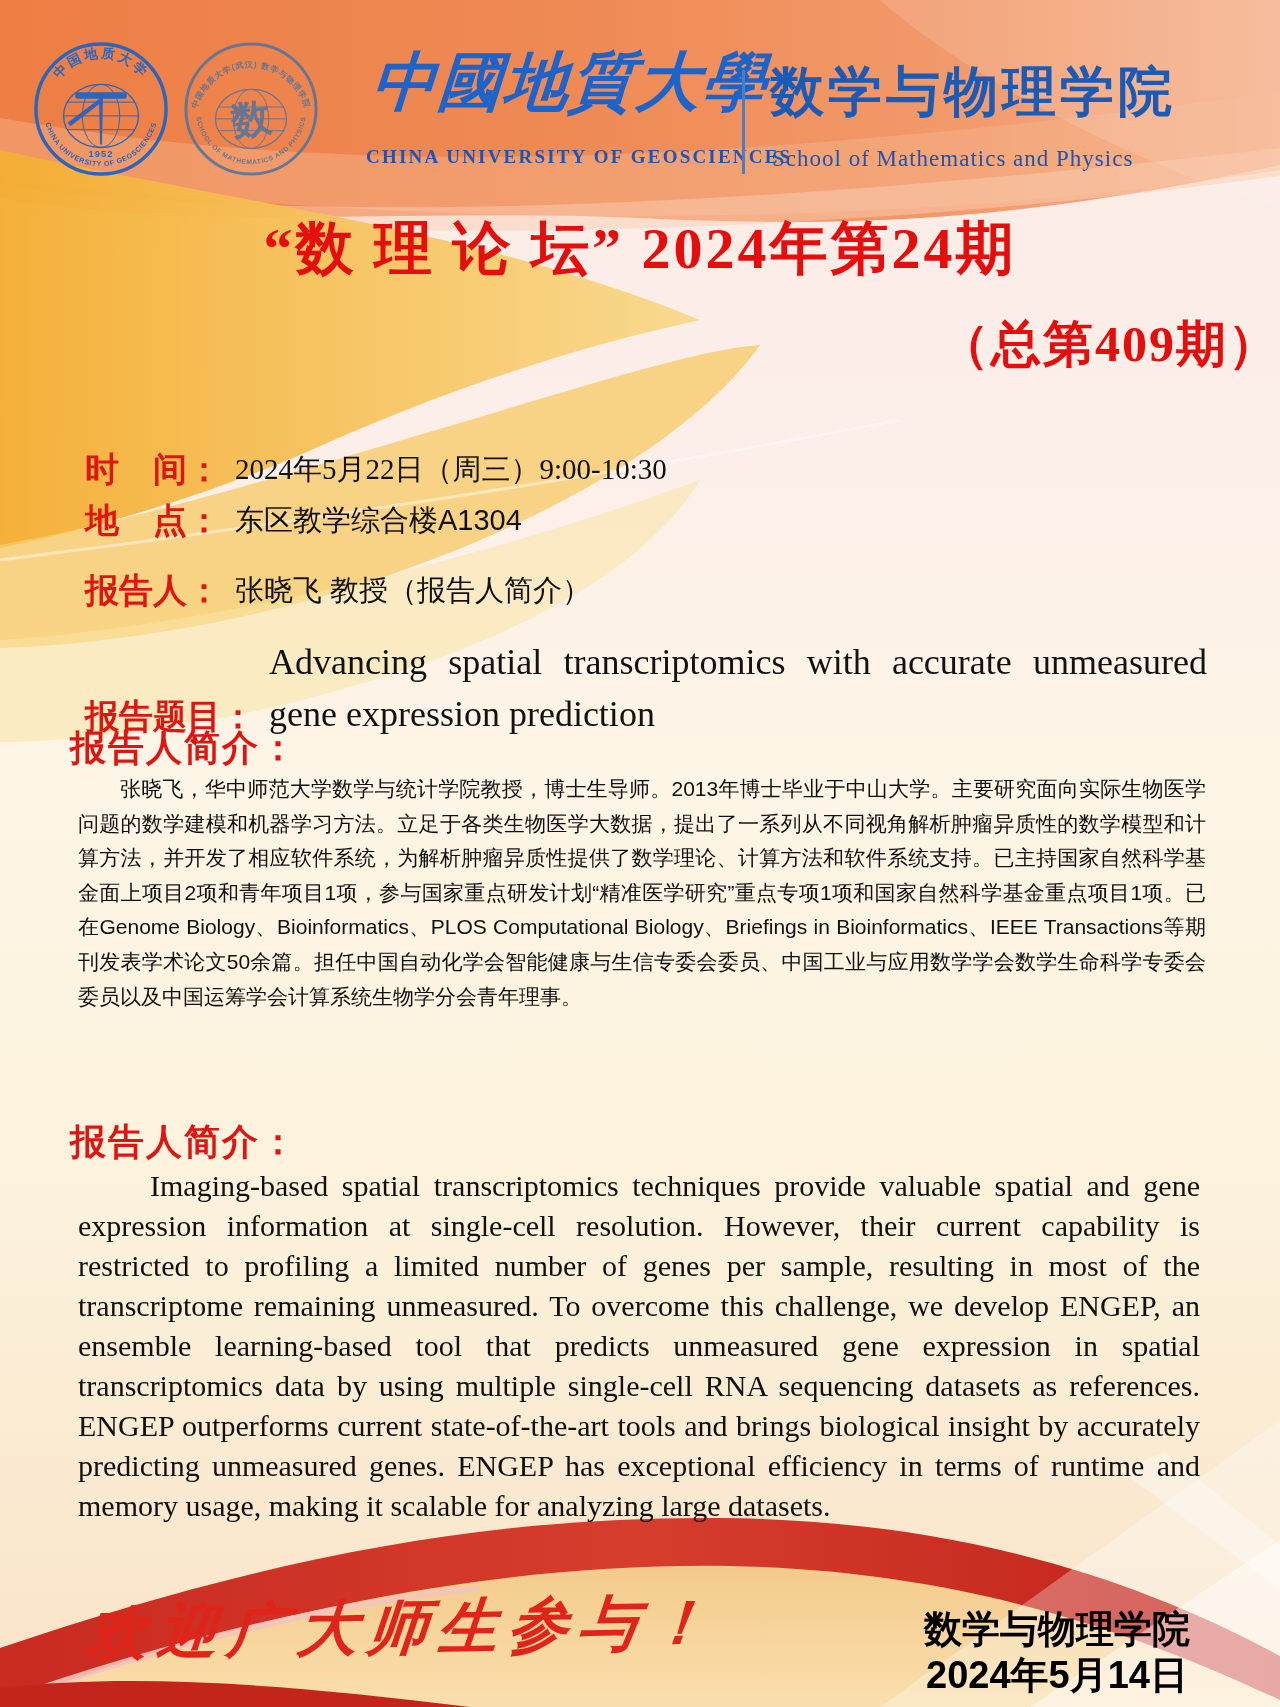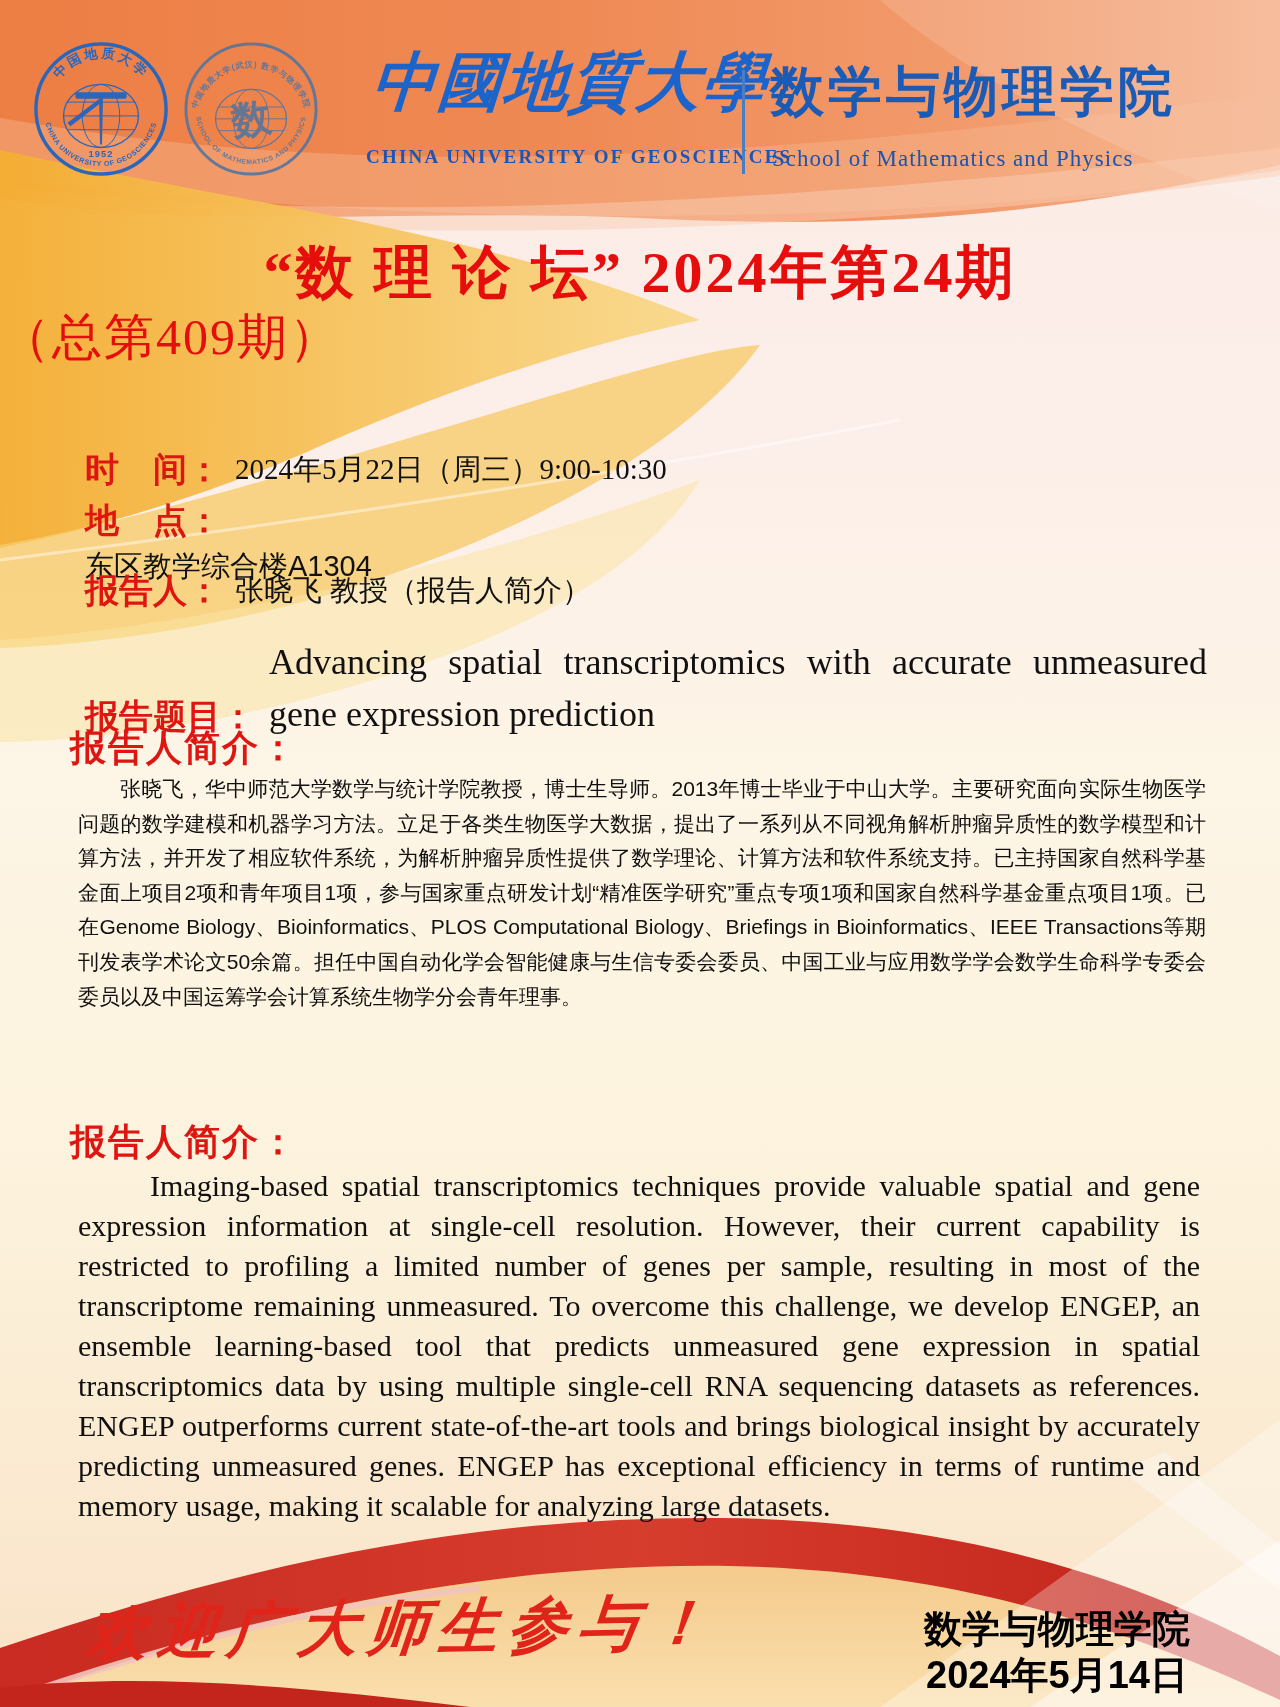--- a/index.html
+++ b/index.html
@@ -17,31 +17,31 @@
   .univ-en{position:absolute;left:366px;top:146px;font-size:19px;font-weight:bold;color:#1e55b4;
            font-family:"Liberation Serif",serif;letter-spacing:2.2px;white-space:nowrap;}
   .hdr-divider{position:absolute;left:742px;top:70px;width:3px;height:104px;background:#4a7ec2;}
   .school-cn{position:absolute;left:770px;top:56px;font-size:54px;font-weight:bold;color:#1b5ab5;
              letter-spacing:4px;white-space:nowrap;}
   .school-en{position:absolute;left:772px;top:146px;font-size:23px;color:#1b55b0;
              font-family:"Liberation Serif",serif;letter-spacing:1px;white-space:nowrap;}
 
   
   .title1{position:absolute;left:0;top:210px;width:100%;text-align:center;color:#e60d0d;
-          font-family:"Liberation Serif",serif;font-weight:bold;font-size:58px;letter-spacing:3px;margin-top:24px;}
-  .title2{position:absolute;left:0;top:304px;width:100%;text-align:left;color:#e60d0d;
-          font-family:"Liberation Serif",serif;font-weight:normal;font-size:50px;letter-spacing:2px;}
+          font-family:"Liberation Serif",serif;font-weight:bold;font-size:58px;letter-spacing:3px;}
+  .title2{position:absolute;left:0;top:311px;width:100%;text-align:right;color:#e60d0d;
+          font-family:"Liberation Serif",serif;font-weight:bold;font-size:50px;letter-spacing:2px;}
 
   
   .info-row{position:absolute;left:85px;width:1122px;display:flex;align-items:flex-start;}
   .info-label{flex:0 0 auto;color:#dd1612;font-weight:bold;font-size:34px;
               font-family:"Liberation Serif",serif;margin-right:14px;white-space:nowrap;}
   .info-value{font-size:29px;color:#111;line-height:44px;}
   .row-time{top:424px;margin-top:23px;}  .row-time  .info-value{font-family:"Liberation Serif",serif;}
-  .row-place{top:498px;flex-direction:column;}
+  .row-place{top:498px;}
   .row-speaker{top:568px;}
   .row-topic{top:636px;align-items:flex-end;}
   .row-topic .info-value{flex:1 1 auto;font-family:"Liberation Serif",serif;font-size:36px;
                          line-height:52px;text-align:justify;}
 
   
   .sec-heading{position:absolute;left:70px;color:#dd1612;font-weight:bold;font-size:36px;
                font-family:"Liberation Serif",serif;letter-spacing:2px;}
   .bio-heading{top:724px;}
   .bio-text{position:absolute;left:78px;top:772px;width:1128px;font-size:21px;line-height:34.6px;

